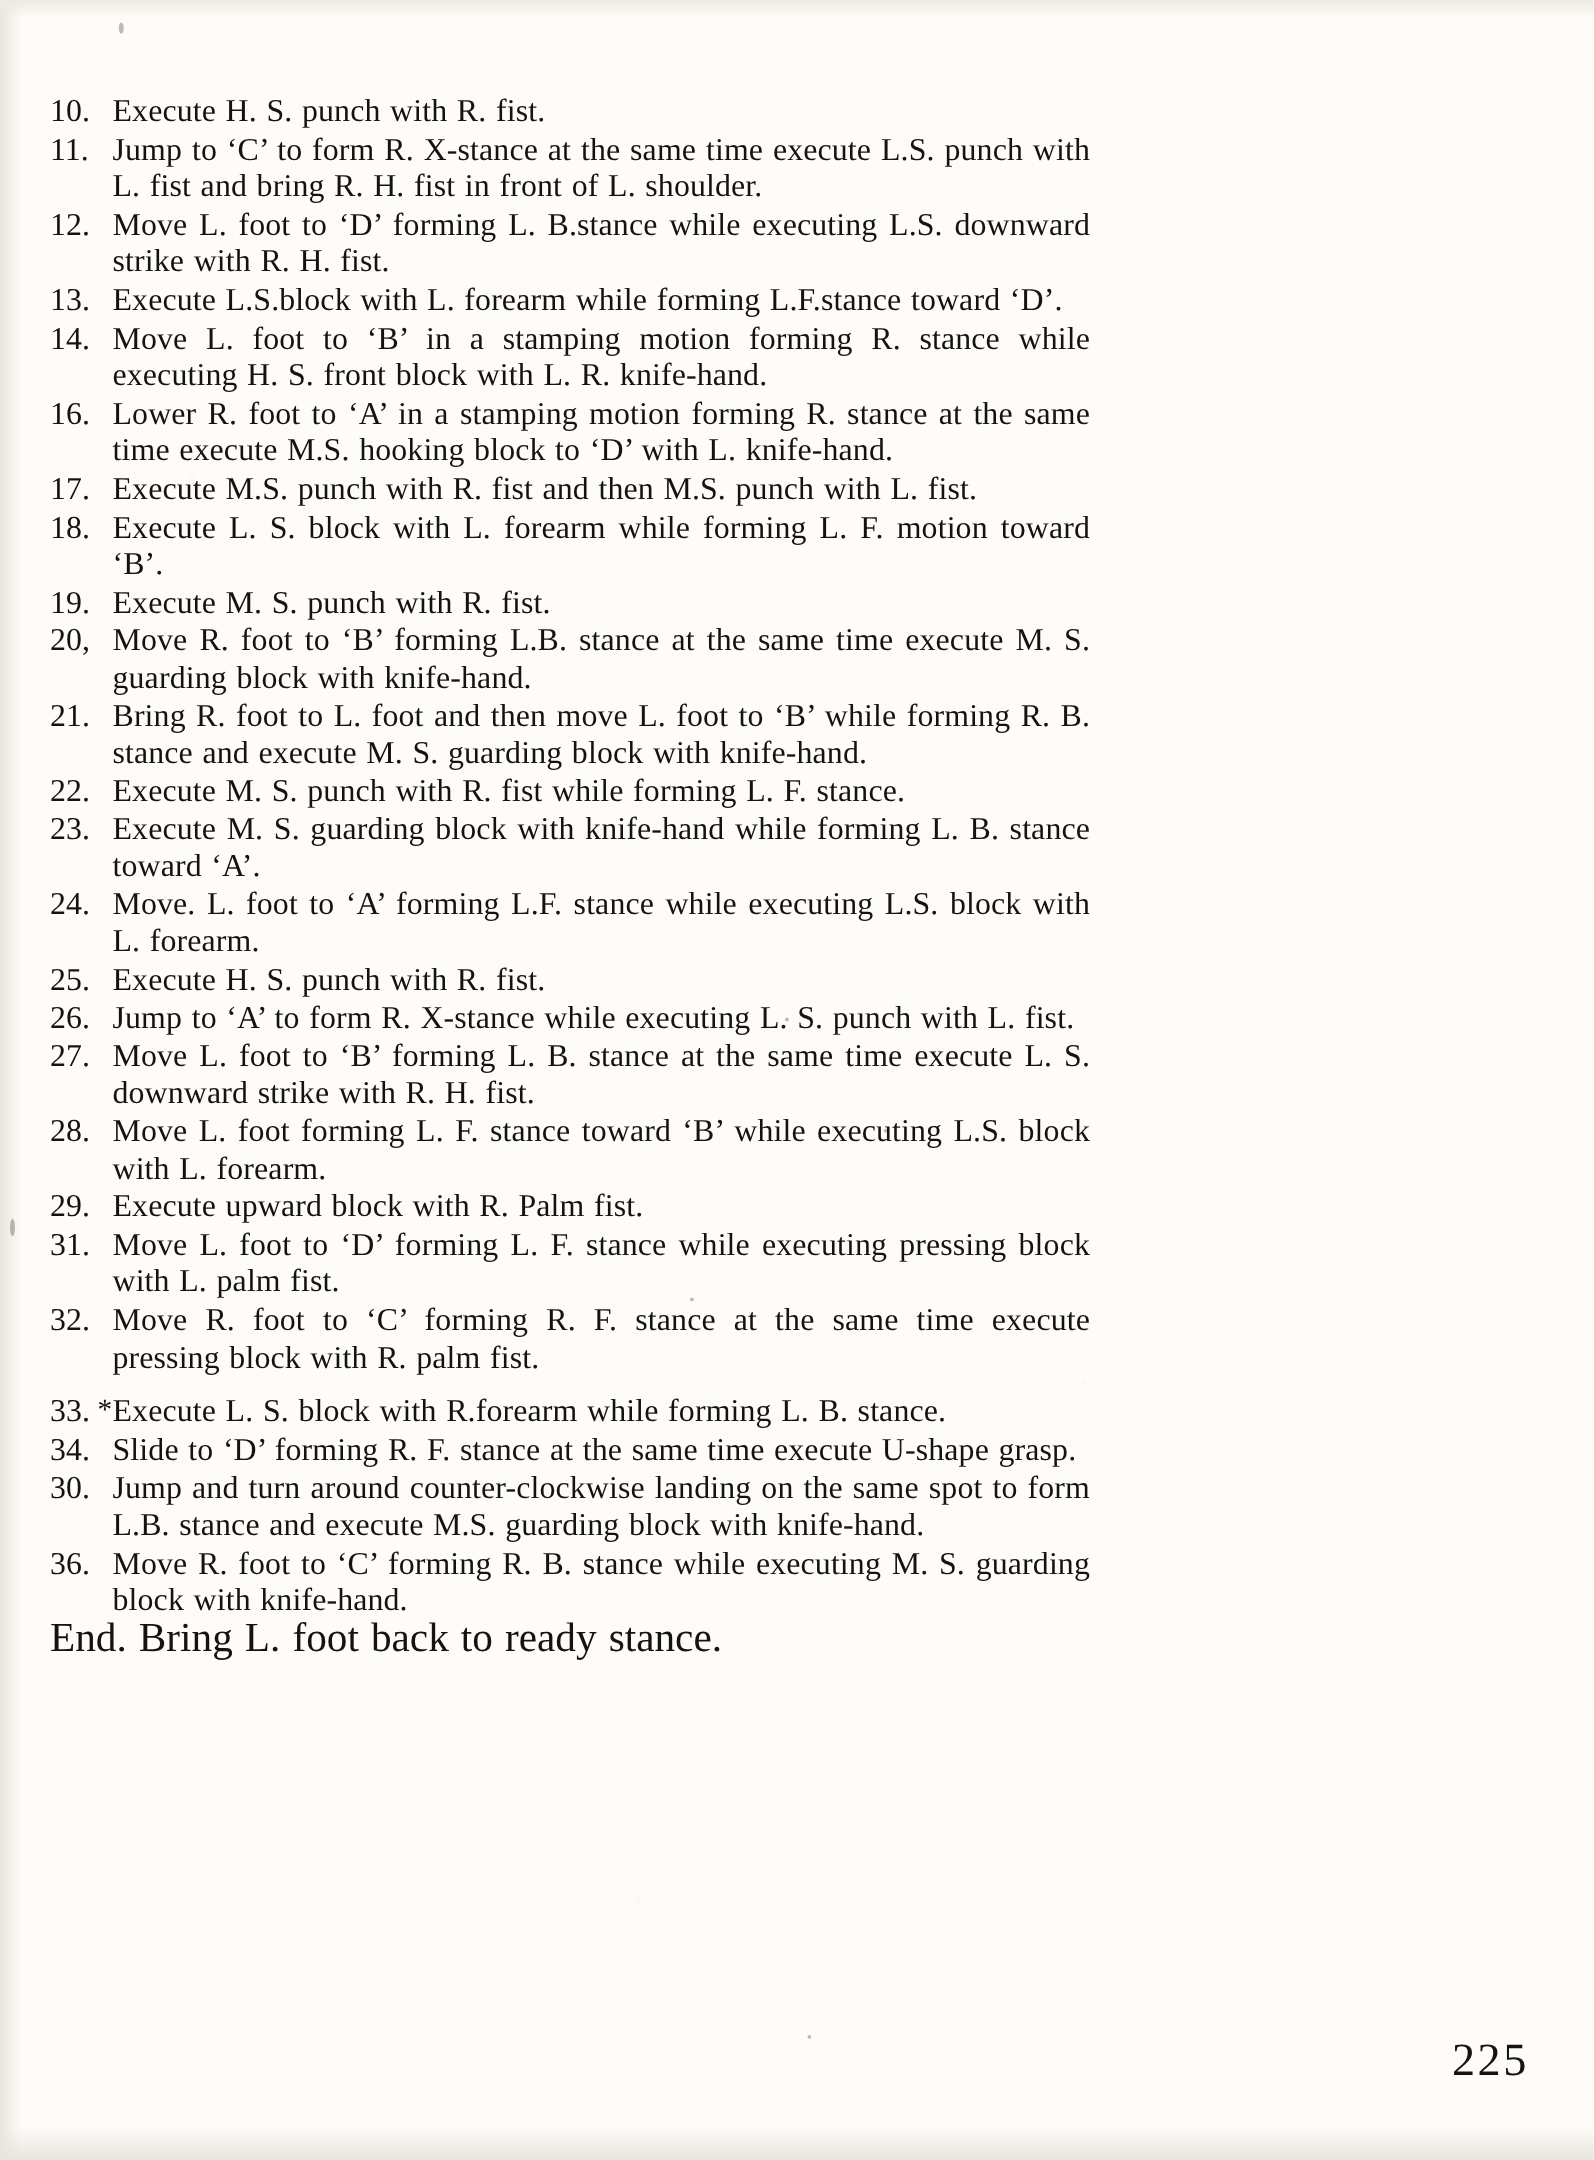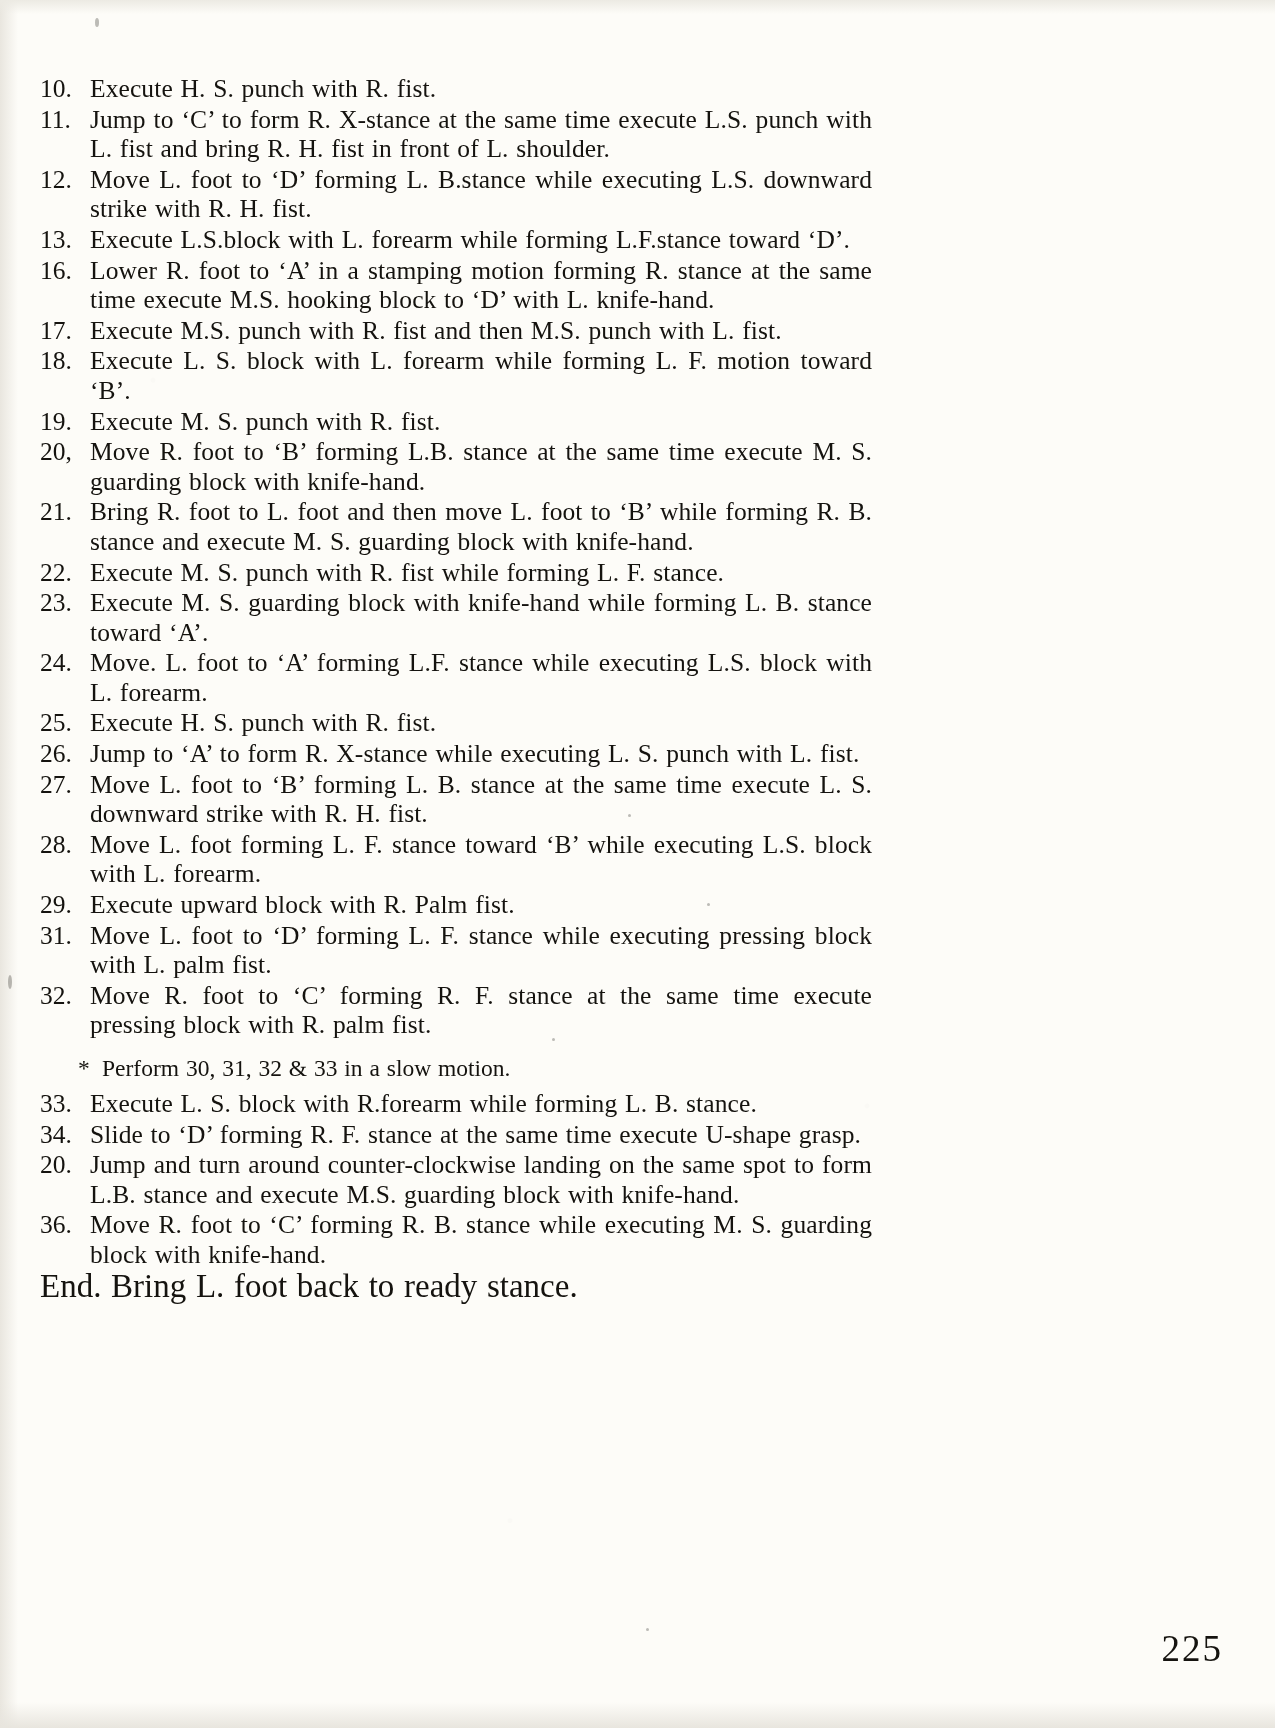--- a/index.html
+++ b/index.html
@@ -148,20 +148,24 @@
       </li>
       <li class="step">
         <span class="num">12.</span>
         <span class="txt">Move L. foot to ‘D’ forming L. B.stance while executing L.S. downward strike with R. H. fist.</span>
       </li>
       <li class="step">
         <span class="num">13.</span>
         <span class="txt">Execute L.S.block with L. forearm while forming L.F.stance toward ‘D’.</span>
       </li>
       <li class="step">
+        <span class="num">14.</span>
+        <span class="txt">Move L. foot to ‘B’ in a stamping motion forming R. stance while executing H. S. front block with L. R. knife-hand.</span>
+      </li>
+      <li class="step">
         <span class="num">16.</span>
         <span class="txt">Lower R. foot to ‘A’ in a stamping motion forming R. stance at the same time execute M.S. hooking block to ‘D’ with L. knife-hand.</span>
       </li>
       <li class="step">
         <span class="num">17.</span>
         <span class="txt">Execute M.S. punch with R. fist and then M.S. punch with L. fist.</span>
       </li>
       <li class="step">
         <span class="num">18.</span>
         <span class="txt">Execute L. S. block with L. forearm while forming L. F. motion toward ‘B’.</span>
@@ -215,34 +219,33 @@
         <span class="txt">Move L. foot to ‘D’ forming L. F. stance while executing pressing block with L. palm fist.</span>
       </li>
       <li class="step">
         <span class="num">32.</span>
         <span class="txt">Move R. foot to ‘C’ forming R. F. stance at the same time execute pressing block with R. palm fist.</span>
       </li>
     </ol>
 
     <div class="note">
       <span class="star">*</span>
-      <span>Perform 30, 31, 32 &amp; 33 in a slow motion.</span>
     </div>
 
     <ol class="steps">
       <li class="step">
         <span class="num">33.</span>
         <span class="txt">Execute L. S. block with R.forearm while forming L. B. stance.</span>
       </li>
       <li class="step">
         <span class="num">34.</span>
         <span class="txt">Slide to ‘D’ forming R. F. stance at the same time execute U-shape grasp.</span>
       </li>
       <li class="step">
-        <span class="num">20.</span>
+        <span class="num">30.</span>
         <span class="txt">Jump and turn around counter-clockwise landing on the same spot to form L.B. stance and execute M.S. guarding block with knife-hand.</span>
       </li>
       <li class="step">
         <span class="num">36.</span>
         <span class="txt">Move R. foot to ‘C’ forming R. B. stance while executing M. S. guarding block with knife-hand.</span>
       </li>
     </ol>
 
     <div class="endline">End. Bring L. foot back to ready stance.</div>
   </div>

